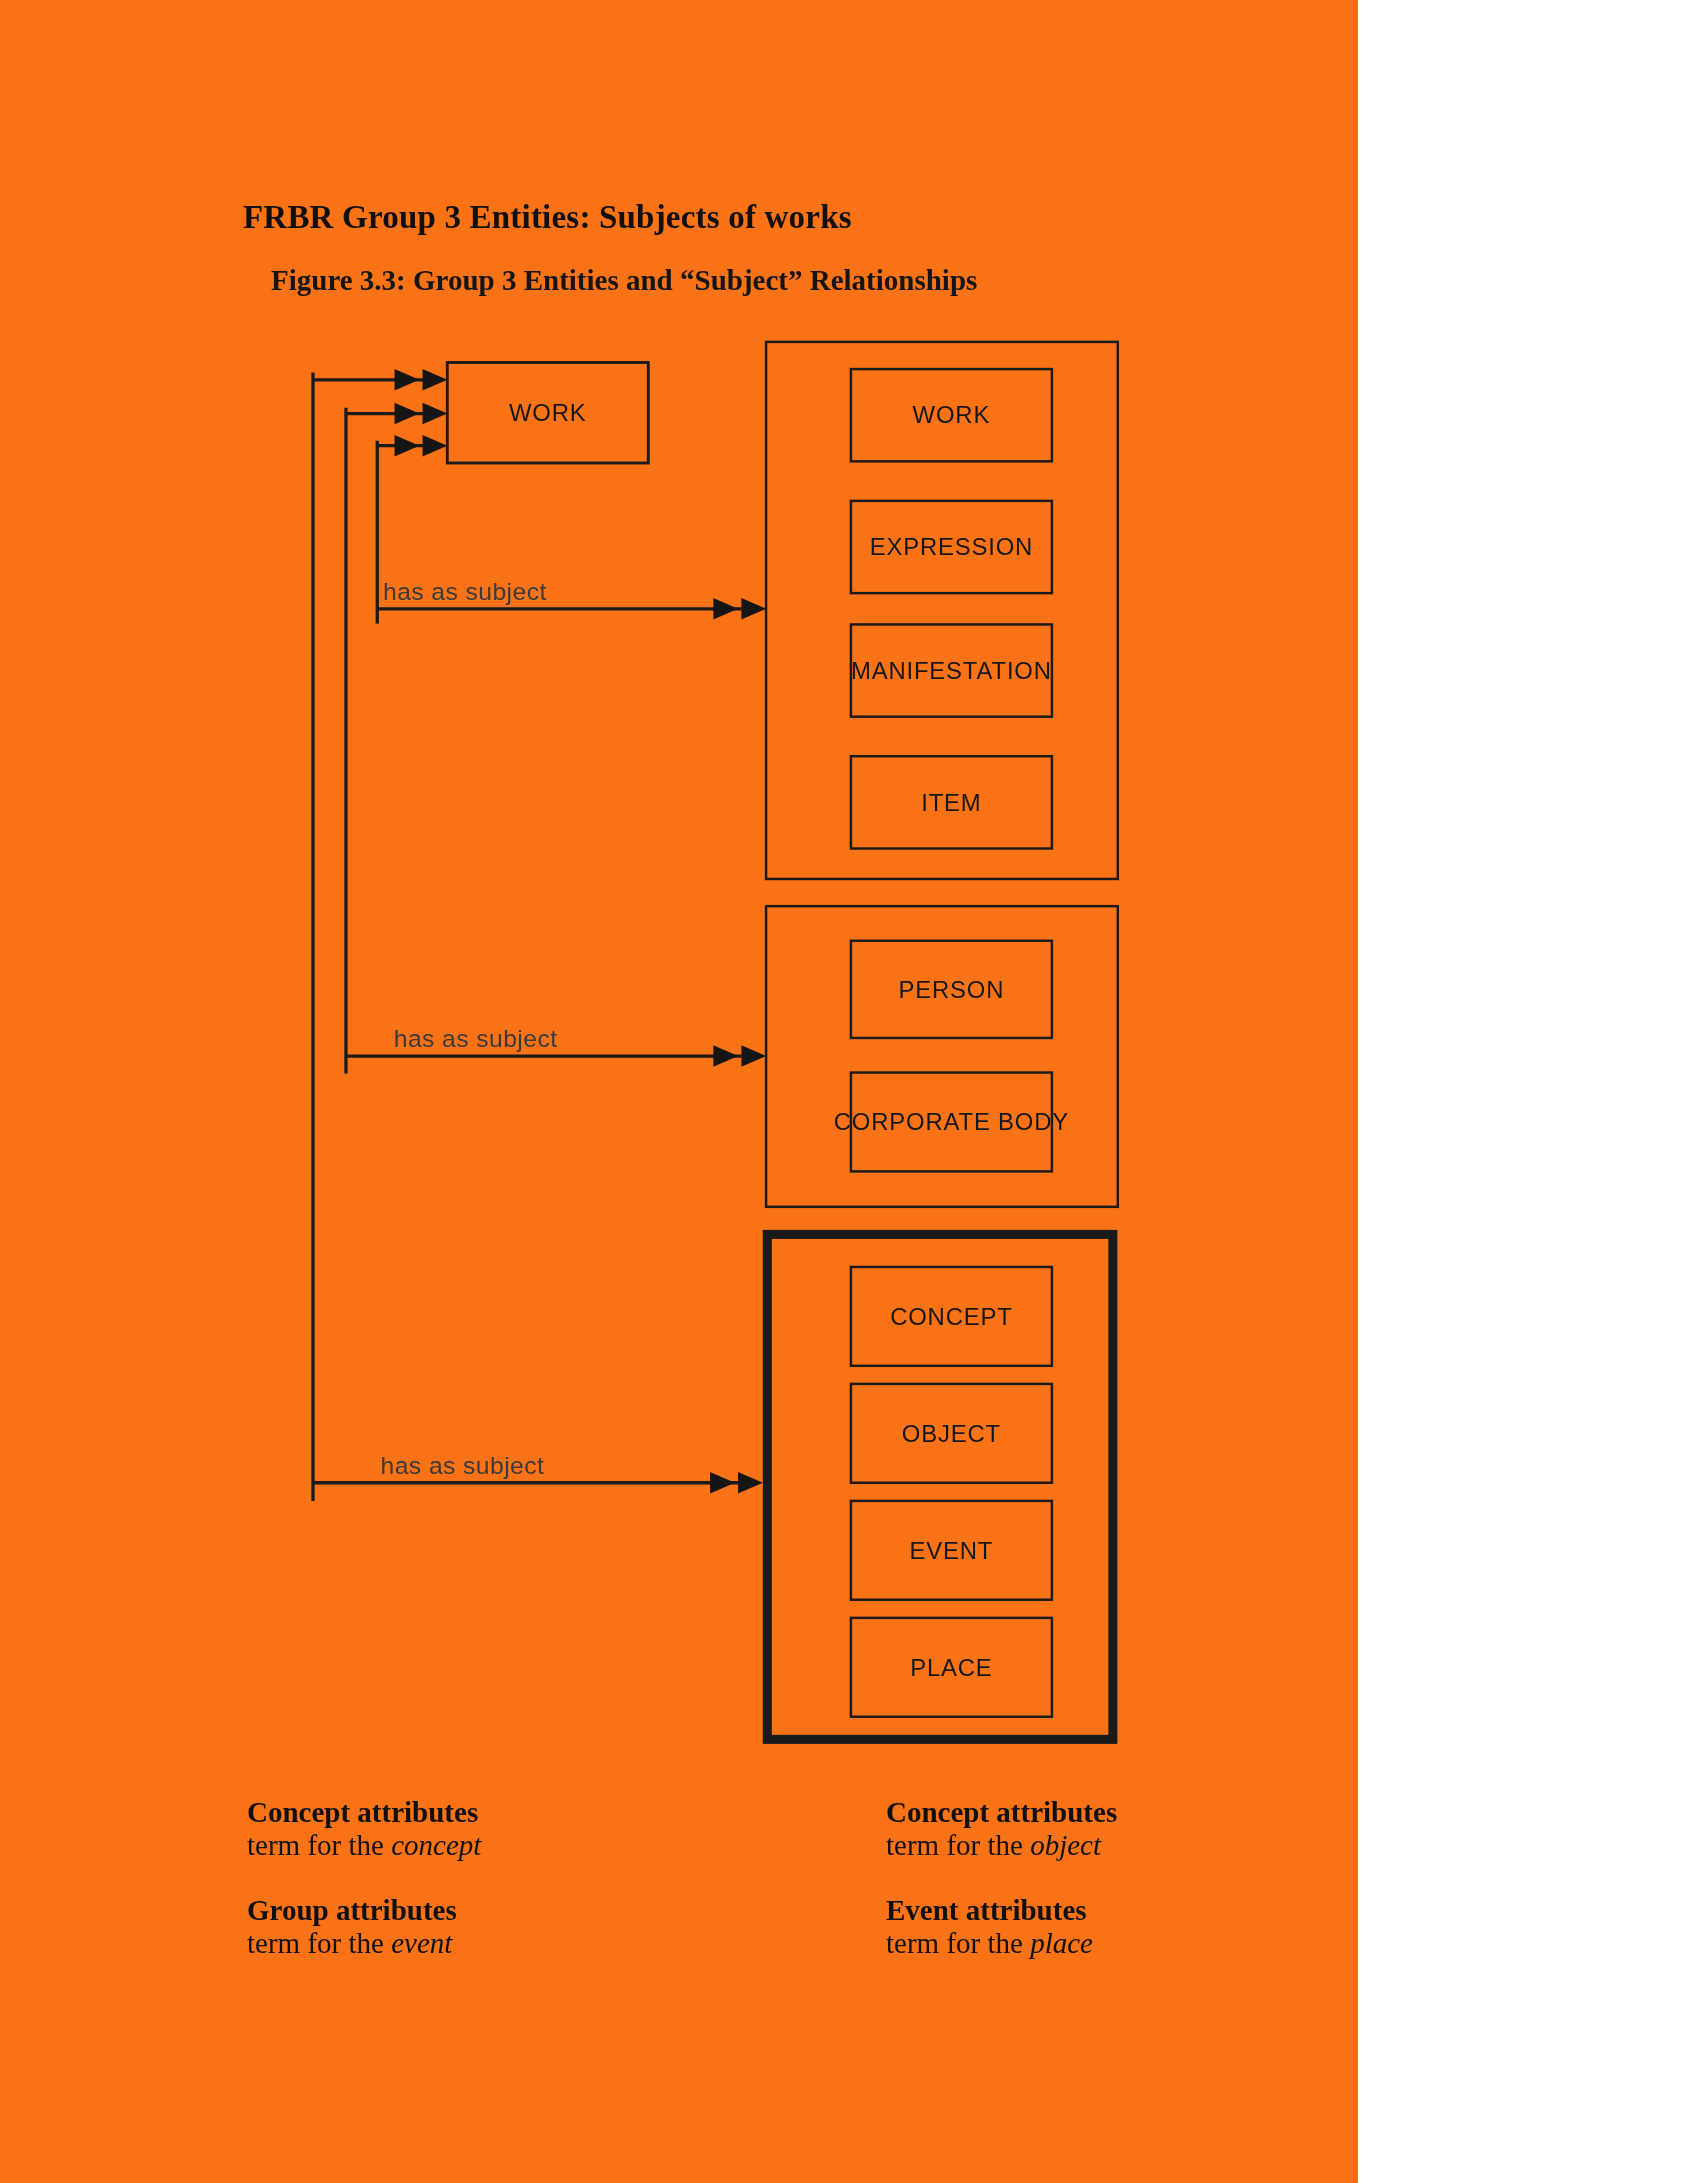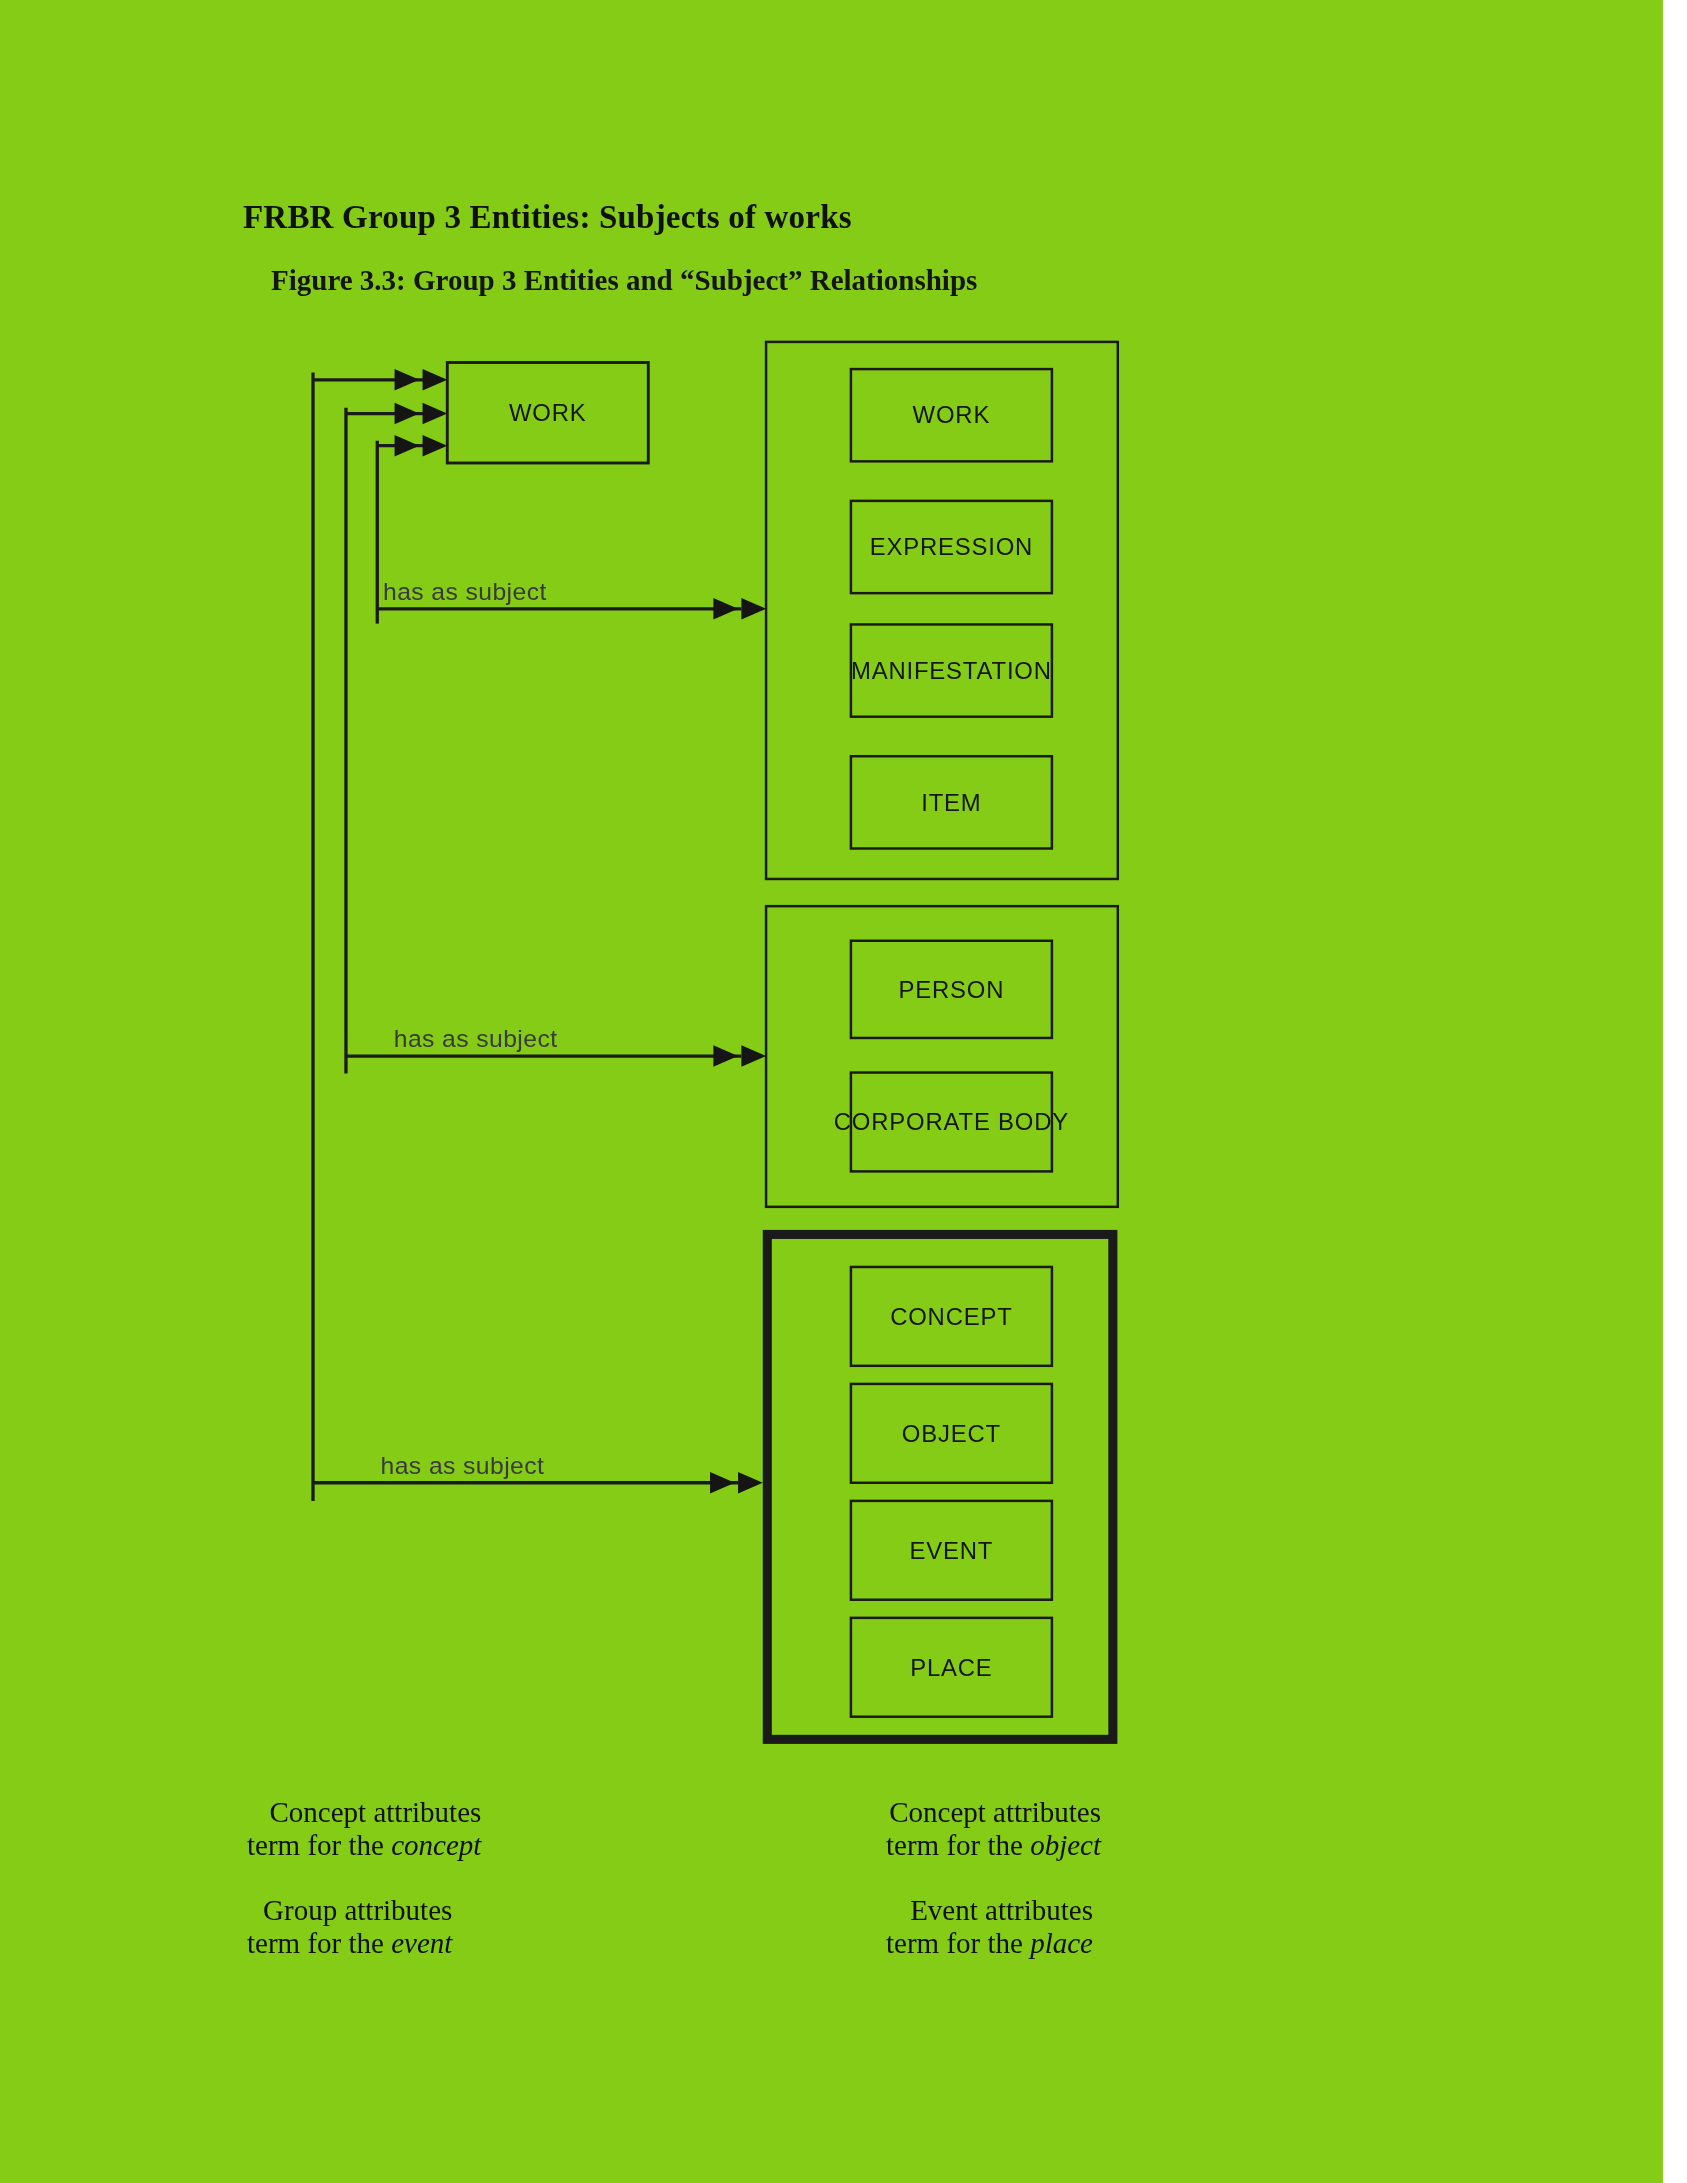--- a/index.html
+++ b/index.html
@@ -1,24 +1,23 @@
 <!DOCTYPE html>
 <html style="font-size:13px"><head>
 <meta charset="utf-8">
 <style>
   html, body { margin: 0; padding: 0; background: #ffffff; }
   .page {
     position: relative;
-    width: 1663px;
+    width: 1358px;
     height: 2183px;
-    background: #84cc16;
+    background: #f97316;
     font-family: "Liberation Serif", serif;
     color: #101010;
     overflow: hidden;
-    text-align: right;
   }
   .doc-title {
     position: absolute;
     left: 243px;
     top: 199px;
     font-size: 33px;
     font-weight: bold;
     letter-spacing: 0.2px;
     white-space: nowrap;
   }
@@ -56,21 +55,21 @@
     fill: #3a3a3a;
     letter-spacing: 0.5px;
     text-anchor: start;
   }
   .footnote {
     position: absolute;
     font-size: 29px;
     line-height: 33px;
     white-space: nowrap;
   }
-  .footnote .fn-head { font-weight: normal; }
+  .footnote .fn-head { font-weight: bold; }
   .footnote .fn-term { font-style: italic; }
   .fn-col1 { left: 247px; }
   .fn-col2 { left: 886px; }
   .fn-row1 { top: 1796px; }
   .fn-row2 { top: 1894px; }
 </style>
 </head>
 <body>
 
 <div class="page">

